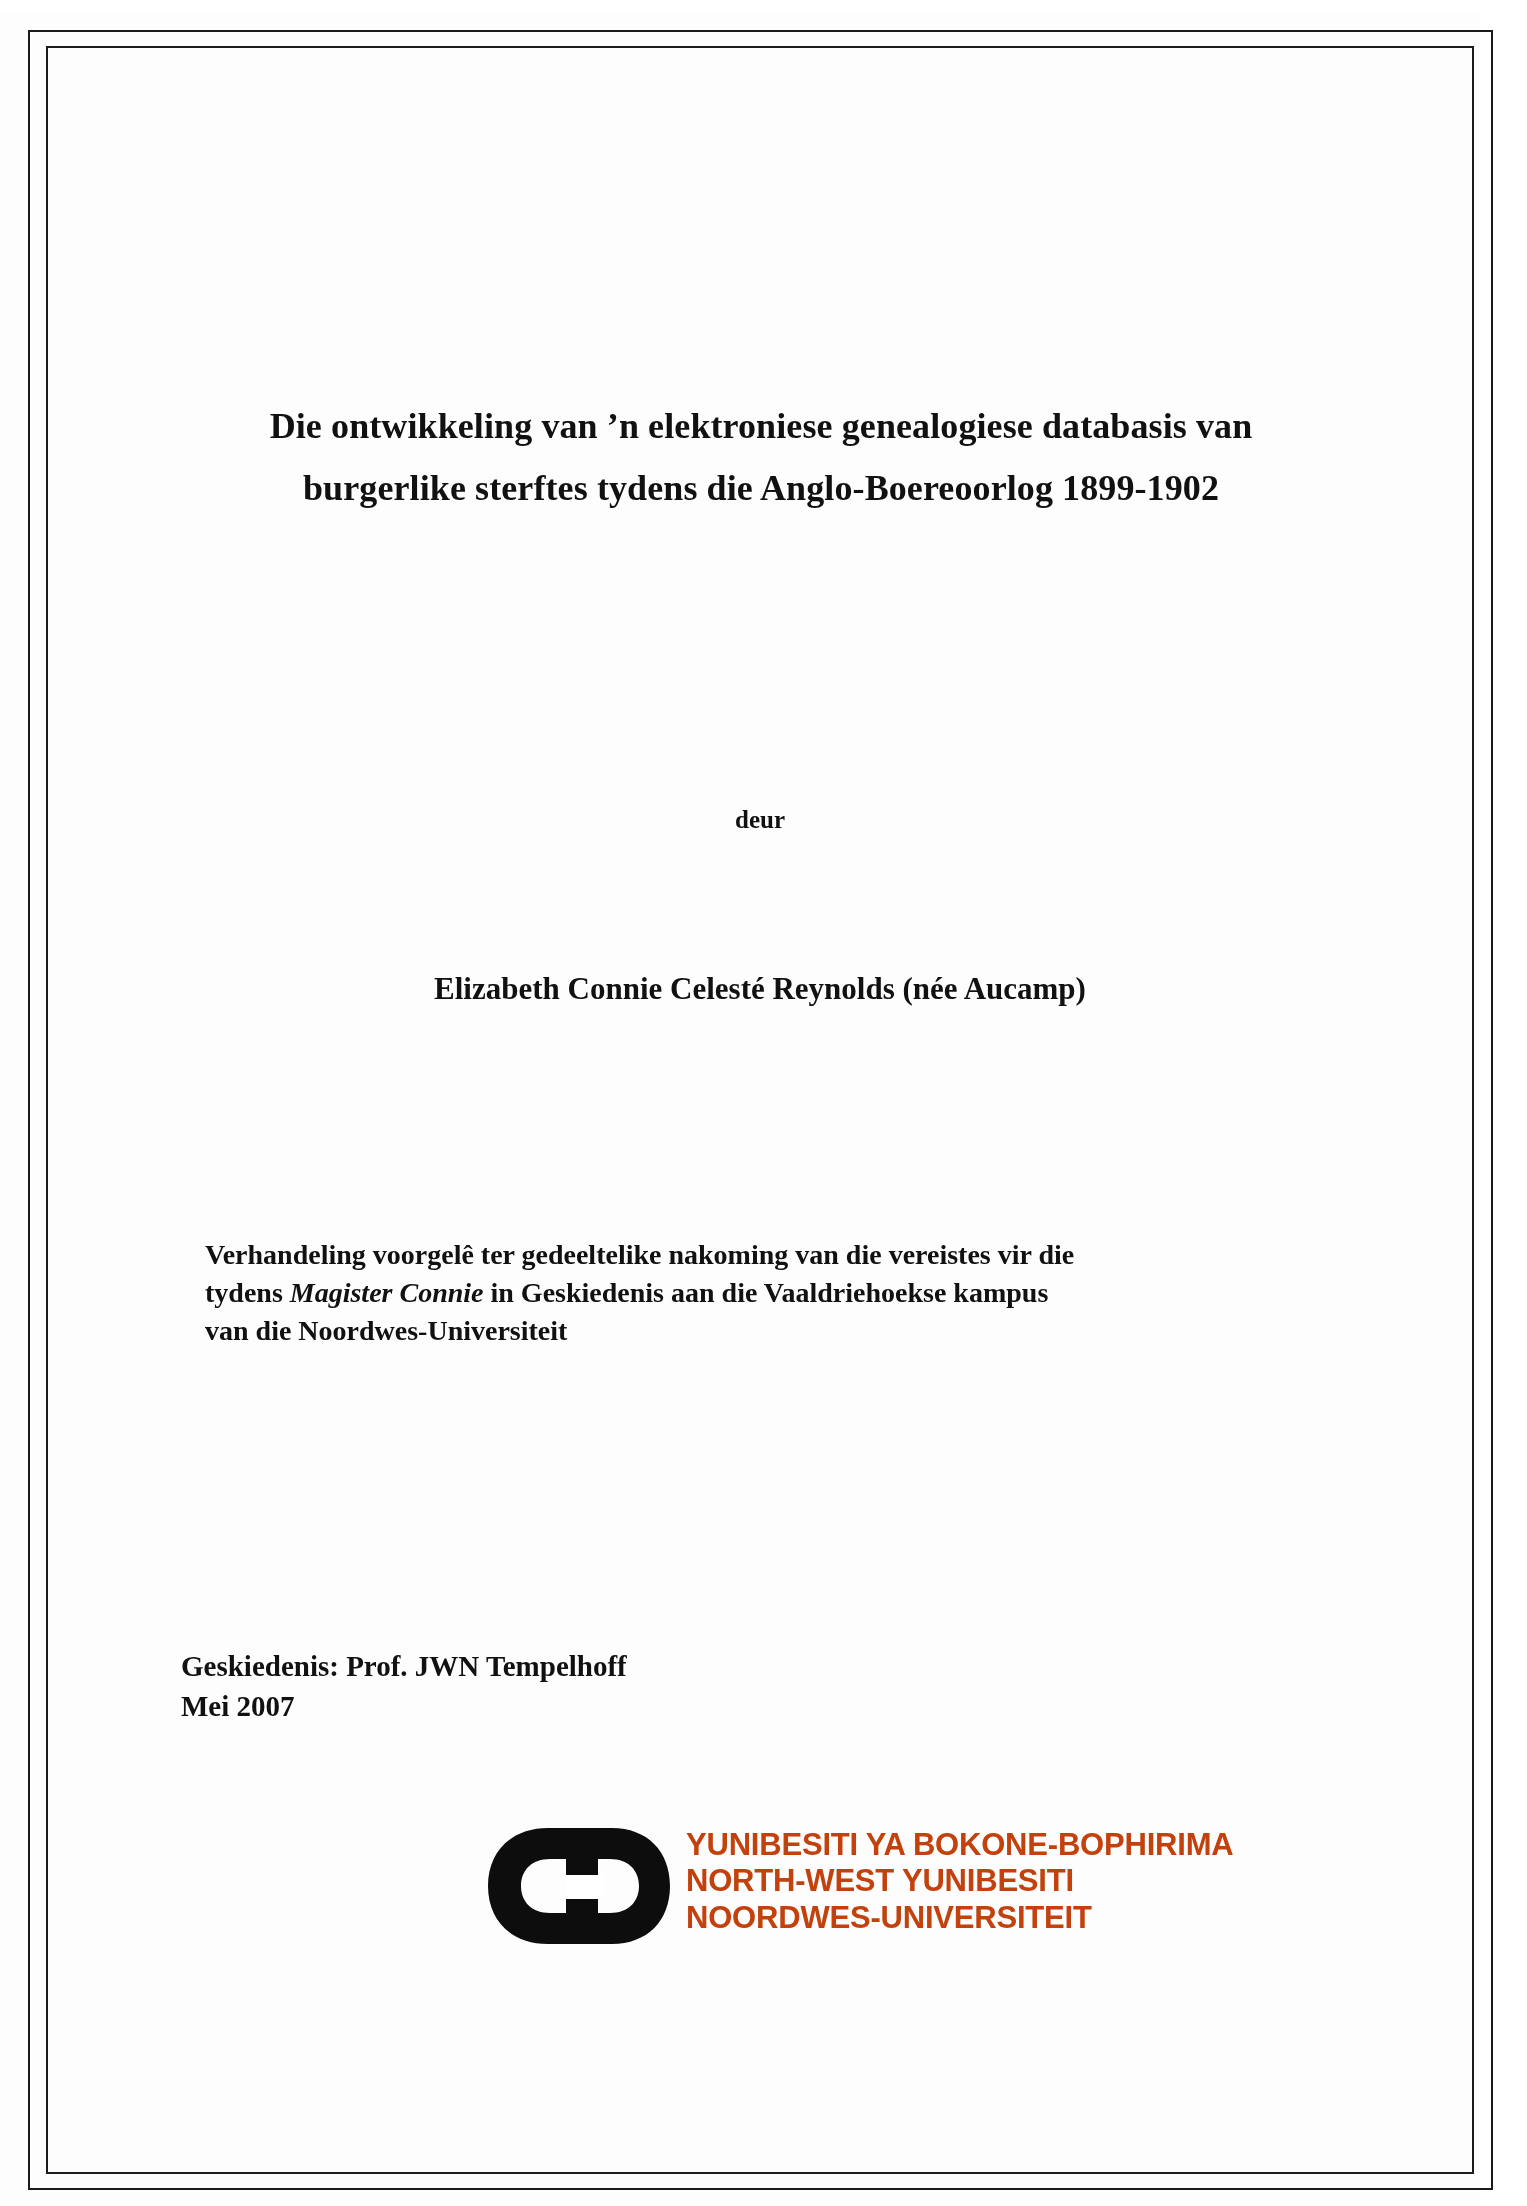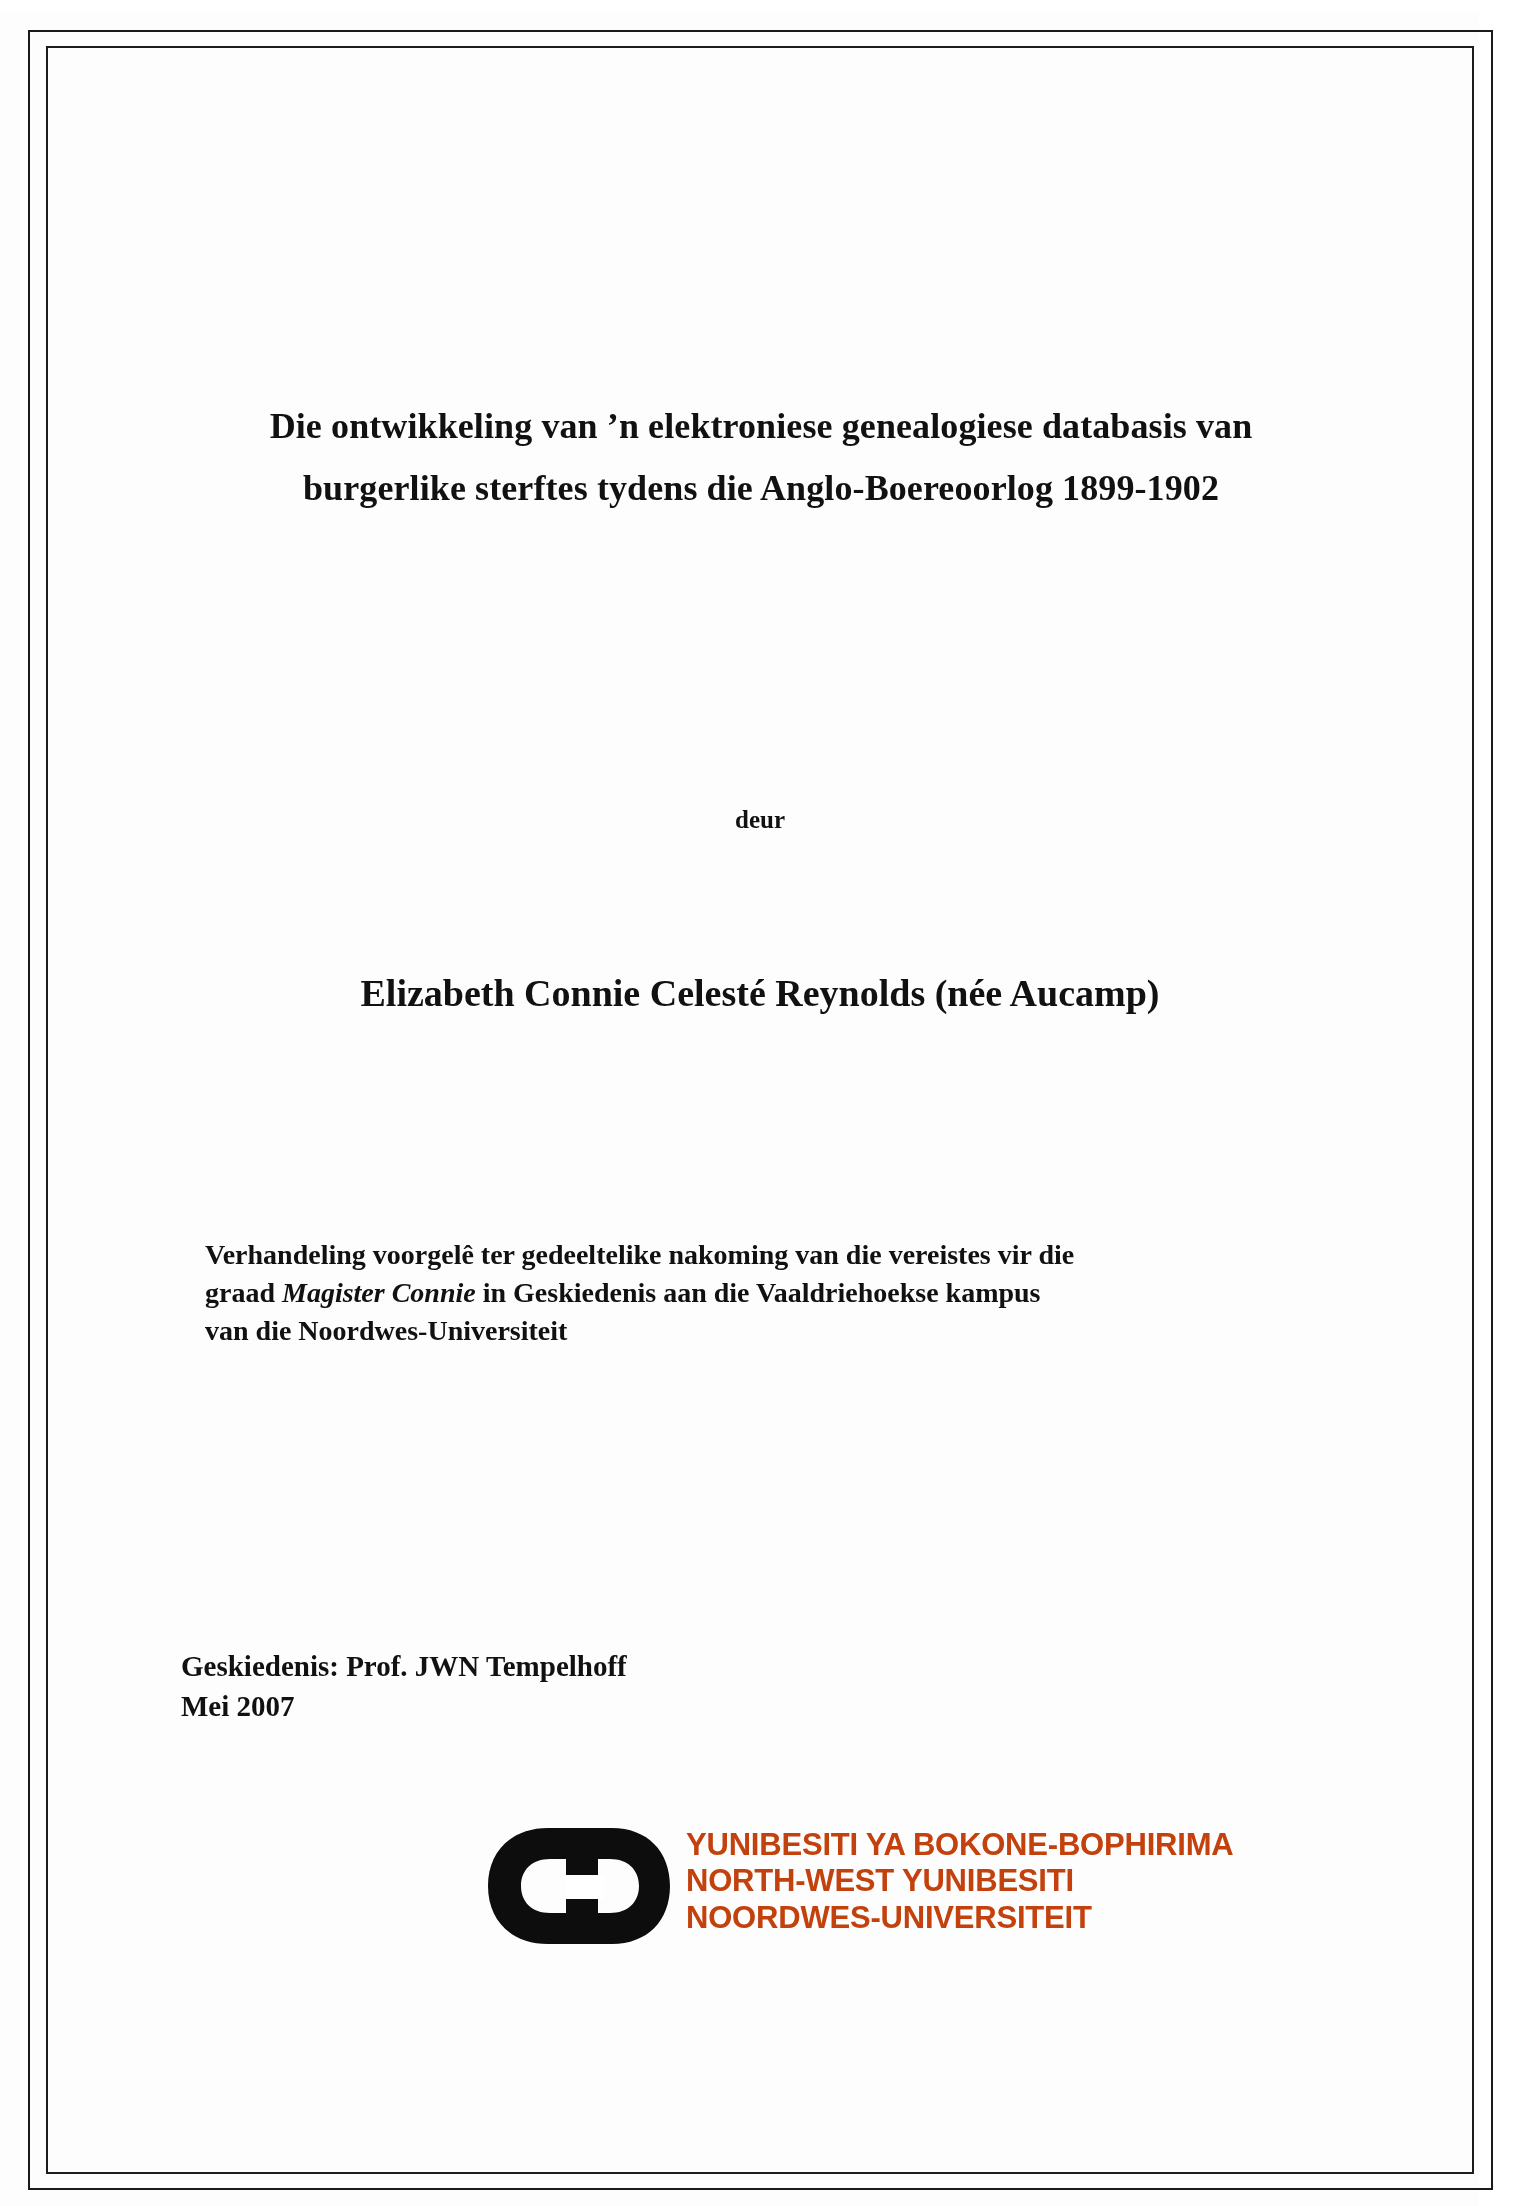--- a/index.html
+++ b/index.html
@@ -77,21 +77,21 @@
     text-align: center;
     font-size: 25px;
   }
 
   .author {
     position: absolute;
     left: 0;
     top: 925px;
     width: 1428px;
     text-align: center;
-    font-size: 38px;
+    font-size: 31px;
   }
 
   .statement {
     position: absolute;
     left: 135px;
     top: 1190px;
     width: 1160px;
     font-size: 28px;
     line-height: 1.36;
     margin-left: 24px;
@@ -153,21 +153,21 @@
       <div class="title-line">Die ontwikkeling van ’n elektroniese genealogiese databasis van</div>
       <div class="title-line">burgerlike sterftes tydens die Anglo-Boereoorlog 1899-1902</div>
     </div>
 
     <div class="by-word">deur</div>
 
     <div class="author">Elizabeth Connie Celesté Reynolds (née Aucamp)</div>
 
     <div class="statement">
       <div class="just">Verhandeling voorgelê ter gedeeltelike nakoming van die vereistes vir die</div>
-      <div><span>graad </span><span class="ital">Magister Connie</span><span> in Geskiedenis aan die Vaaldriehoekse kampus</span></div>
+      <div><span>tydens </span><span class="ital">Magister Connie</span><span> in Geskiedenis aan die Vaaldriehoekse kampus</span></div>
       <div>van die Noordwes-Universiteit</div>
     </div>
 
     <div class="supervisor-block">
       <div>Geskiedenis: Prof. JWN Tempelhoff</div>
       <div>Mei 2007</div>
     </div>
 
     <div class="logo-area">
       <div class="logo-mark">

